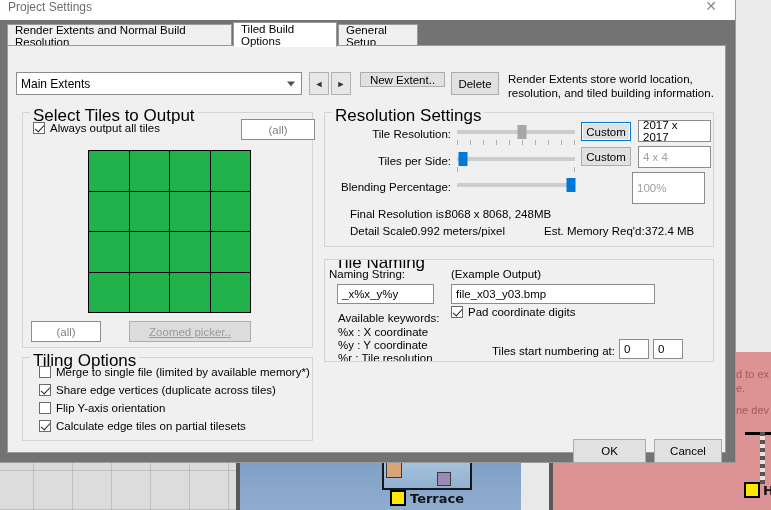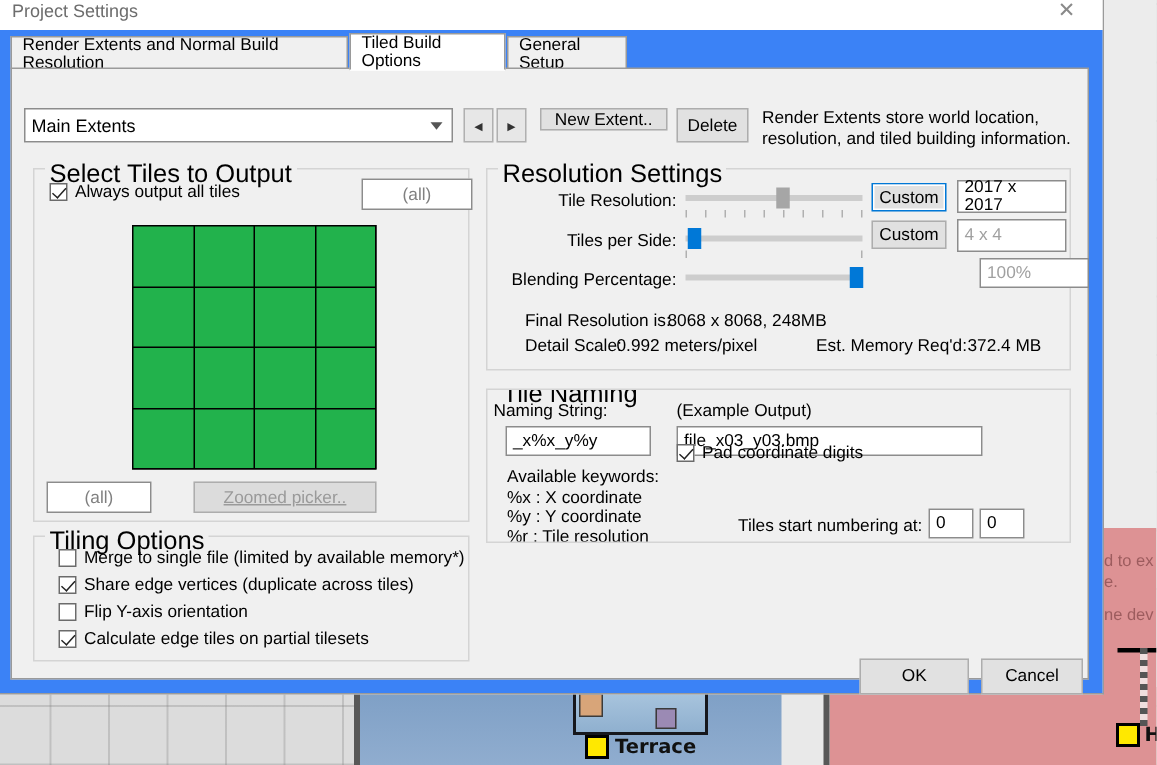--- a/index.html
+++ b/index.html
@@ -42,21 +42,21 @@
   .bg-t3{left:736px;top:404px;}
 
   
   #dialog{position:absolute;left:0;top:0;width:735px;height:462px;
     background:#f0f0f0;border-right:1px solid #9a9a9a;border-bottom:1px solid #9a9a9a;}
   .titlebar{height:20px;background:#fff;position:relative;}
   .titlebar .ttl{position:absolute;left:8px;top:0px;font-size:12px;color:#6d6d6d;
     font-family:"Liberation Sans",sans-serif;}
   .closebtn{position:absolute;right:10px;top:-4px;width:28px;height:20px;
     display:flex;align-items:center;justify-content:center;color:#8a8a8a;font-size:14px;}
-  .body{position:absolute;left:0;top:20px;width:735px;height:442px;background:#3b82f6;}
+  .body{position:absolute;left:0;top:20px;width:735px;height:442px;background:#737373;}
 
   
   .tabstrip{position:absolute;left:7px;top:2px;width:719px;height:24px;}
   .tab{position:absolute;top:2px;height:22px;box-sizing:border-box;
     border:1px solid #9a9a9a;background:#f0f0f0;
     display:flex;align-items:center;padding:0 7px;font-size:11.5px;color:#000;
     border-bottom:none;}
   .tab.active{background:#fff;top:0;height:25px;z-index:3;border-bottom:1px solid #fff;}
   .tabline{position:absolute;left:7px;top:25px;width:719px;height:1px;background:#9a9a9a;z-index:1;}
   .tabpage{position:absolute;left:7px;top:26px;width:719px;height:407px;
@@ -263,21 +263,21 @@
         <div class="btn" style="left:256px;top:34px;width:50px;height:19px;">
           <span>Custom</span>
         </div>
 
         <div class="txt" style="left:313px;top:7px;width:73px;height:22px;">
           <span>2017 x 2017</span>
         </div>
         <div class="txt ro" style="left:313px;top:33px;width:73px;height:22px;">
           <span>4 x 4</span>
         </div>
-        <div class="txt ro" style="left:328px;top:59px;width:73px;height:20px;text-align:center;">
+        <div class="txt ro" style="left:307px;top:59px;width:73px;height:32px;text-align:center;">
           <span>100%</span>
         </div>
 
         <div class="lbl" style="left:25px;top:95px;">Final Resolution is:</div>
         <div class="lbl" style="left:120px;top:95px;">8068 x 8068, 248MB</div>
         <div class="lbl" style="left:25px;top:112px;">Detail Scale:</div>
         <div class="lbl" style="left:86px;top:112px;">0.992 meters/pixel</div>
         <div class="lbl" style="left:219px;top:112px;">Est. Memory Req'd:</div>
         <div class="lbl" style="left:320px;top:112px;">372.4 MB</div>
       </div>
@@ -293,21 +293,21 @@
         </div>
         <div class="txt" style="left:126px;top:24px;width:204px;height:20px;">
           <span>file_x03_y03.bmp</span>
         </div>
 
         <div class="lbl" style="left:13px;top:52px;">Available keywords:</div>
         <div class="lbl" style="left:13px;top:66px;">%x : X coordinate</div>
         <div class="lbl" style="left:13px;top:79px;">%y : Y coordinate</div>
         <div class="lbl" style="left:13px;top:92px;">%r : Tile resolution</div>
 
-        <div class="cb" style="left:126px;top:36px;justify-content:space-between;">
+        <div class="cb" style="left:126px;top:46px;justify-content:space-between;">
           <span class="cbbox on"></span>
           <span>Pad coordinate digits</span>
         </div>
 
         <div class="lbl" style="left:167px;top:85px;">Tiles start numbering at:</div>
         <div class="txt" style="left:294px;top:79px;width:30px;height:20px;">
           <span>0</span>
         </div>
         <div class="txt" style="left:328px;top:79px;width:30px;height:20px;">
           <span>0</span>

